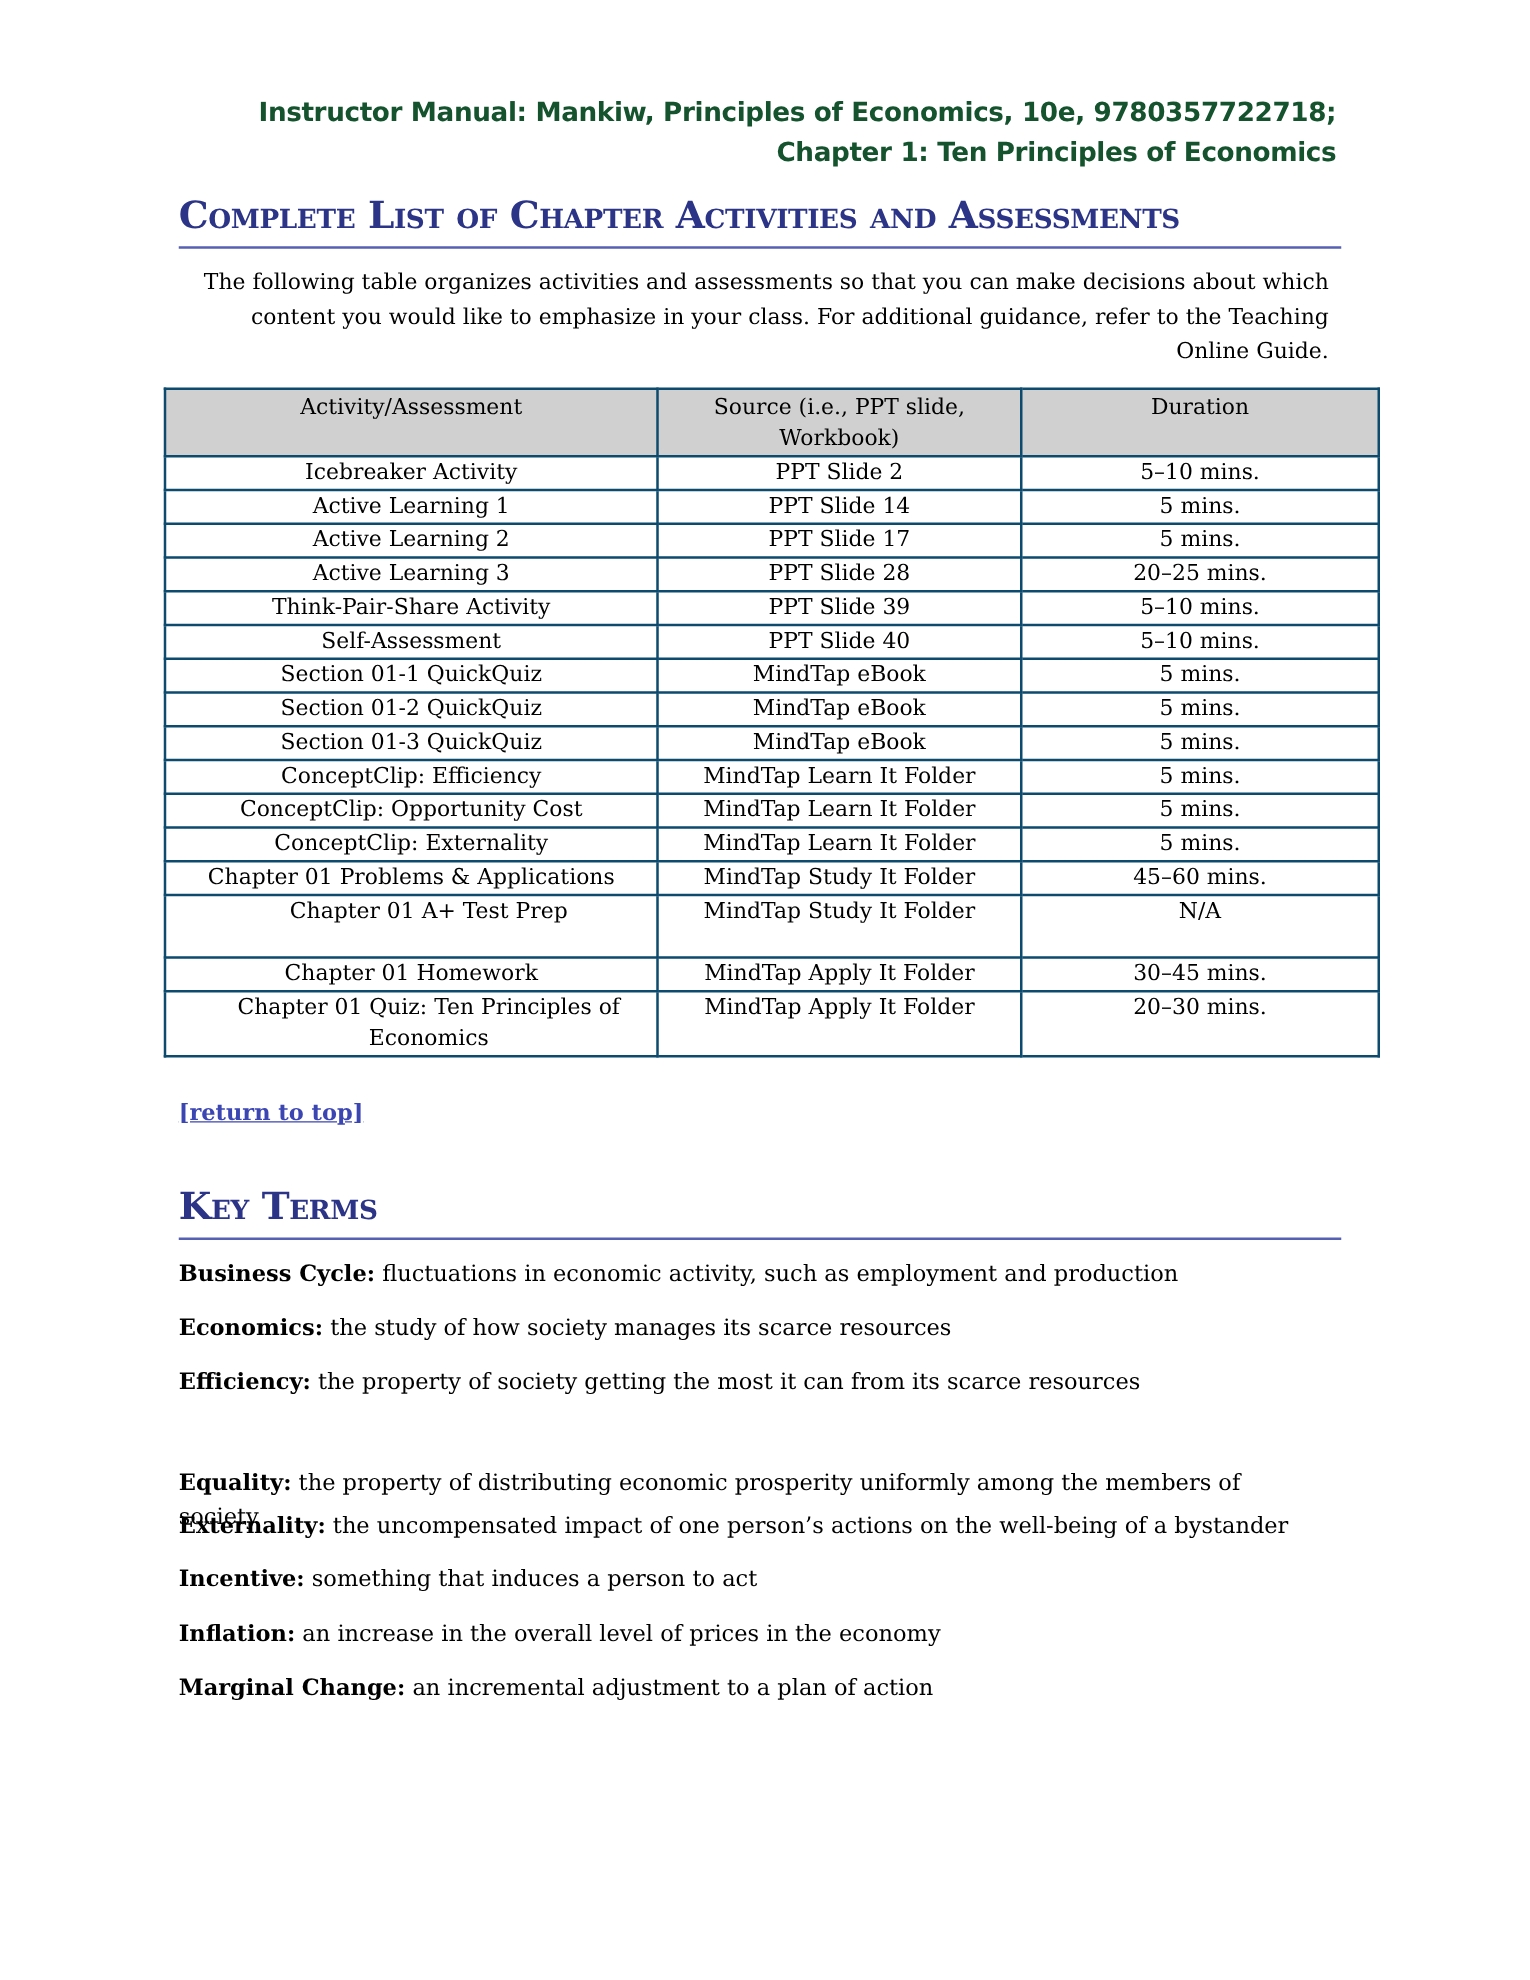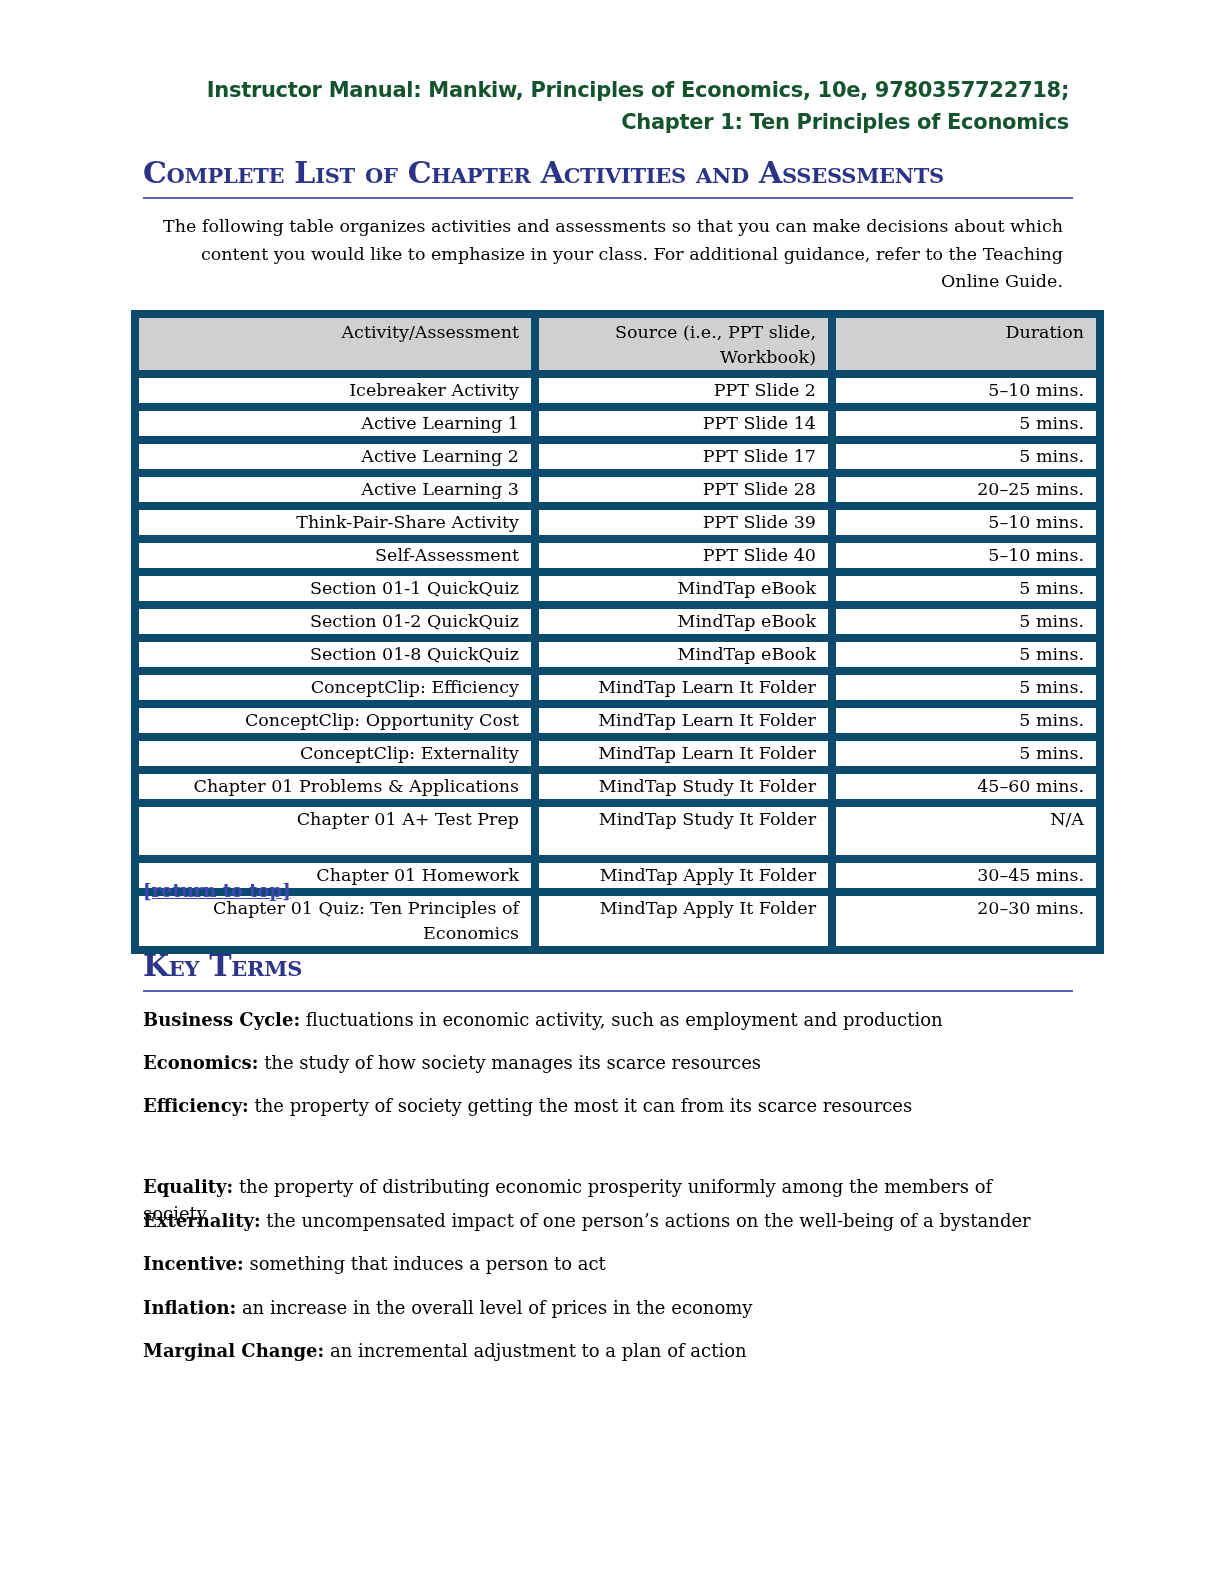--- a/index.html
+++ b/index.html
@@ -5,21 +5,21 @@
   html, body { margin:0; padding:0; background:#ffffff; }
   body { width:1224px; height:1584px; position:relative; font-family:"DejaVu Serif", serif; color:#000; overflow:hidden; }
   .page { position:absolute; left:0; top:0; width:1224px; height:1584px; }
   .hdr { position:absolute; right:155px; top:74px; text-align:right; font-family:"DejaVu Sans", sans-serif; font-weight:bold; font-size:21px; line-height:32px; color:#14532d; letter-spacing:-0.3px; }
   .h1 { position:absolute; left:143px; font-family:"DejaVu Serif", serif; font-weight:bold; color:#2b3486; font-variant:small-caps; letter-spacing:-0.3px; }
   .h1.one { top:155px; font-size:30px; }
   .h1.two { top:948px; font-size:30px; }
   .rule { position:absolute; left:143px; width:930px; height:2px; background:#5661b3; }
   .intro { position:absolute; left:143px; top:213px; width:920px; font-size:17.5px; line-height:27.5px;text-align:right; }
   table { position:absolute; left:131px; top:310px; width:973px; border-collapse:collapse; font-size:17.5px; }
-  td, th { border:8px solid #0c4a6e; padding:0 12px; vertical-align:top; text-align:right; font-weight:normal; line-height:25px; }
+  td, th { border:2px solid #0c4a6e; padding:0 12px; vertical-align:top; text-align:center; font-weight:normal; line-height:25px; }
   th { background:#d0d0d0; height:49px; padding-top:2px; }
   td { height:24.5px; }
   td.tall { height:48px;padding-left:40px; }
   .c1 { width:368px; } .c2 { width:265px; }
   .rtt { position:absolute; left:143px; top:880px; font-size:18px; font-weight:bold; color:#3b46b3; text-decoration:underline; }
   .term { position:absolute; left:143px; width:910px; font-size:18px; line-height:27px; }
   .term b { font-weight:bold;margin-top:19px; }
 </style>
 </head>
 <body>
@@ -78,21 +78,21 @@
           <td>Section 01-1 QuickQuiz</td>
           <td>MindTap eBook</td>
           <td>5 mins.</td>
         </tr>
       <tr>
           <td>Section 01-2 QuickQuiz</td>
           <td>MindTap eBook</td>
           <td>5 mins.</td>
         </tr>
       <tr>
-          <td>Section 01-8 QuickQuiz</td>
+          <td>Section 01-3 QuickQuiz</td>
           <td>MindTap eBook</td>
           <td>5 mins.</td>
         </tr>
       <tr>
           <td>ConceptClip: Efficiency</td>
           <td>MindTap Learn It Folder</td>
           <td>5 mins.</td>
         </tr>
       <tr>
           <td>ConceptClip: Opportunity Cost</td>

